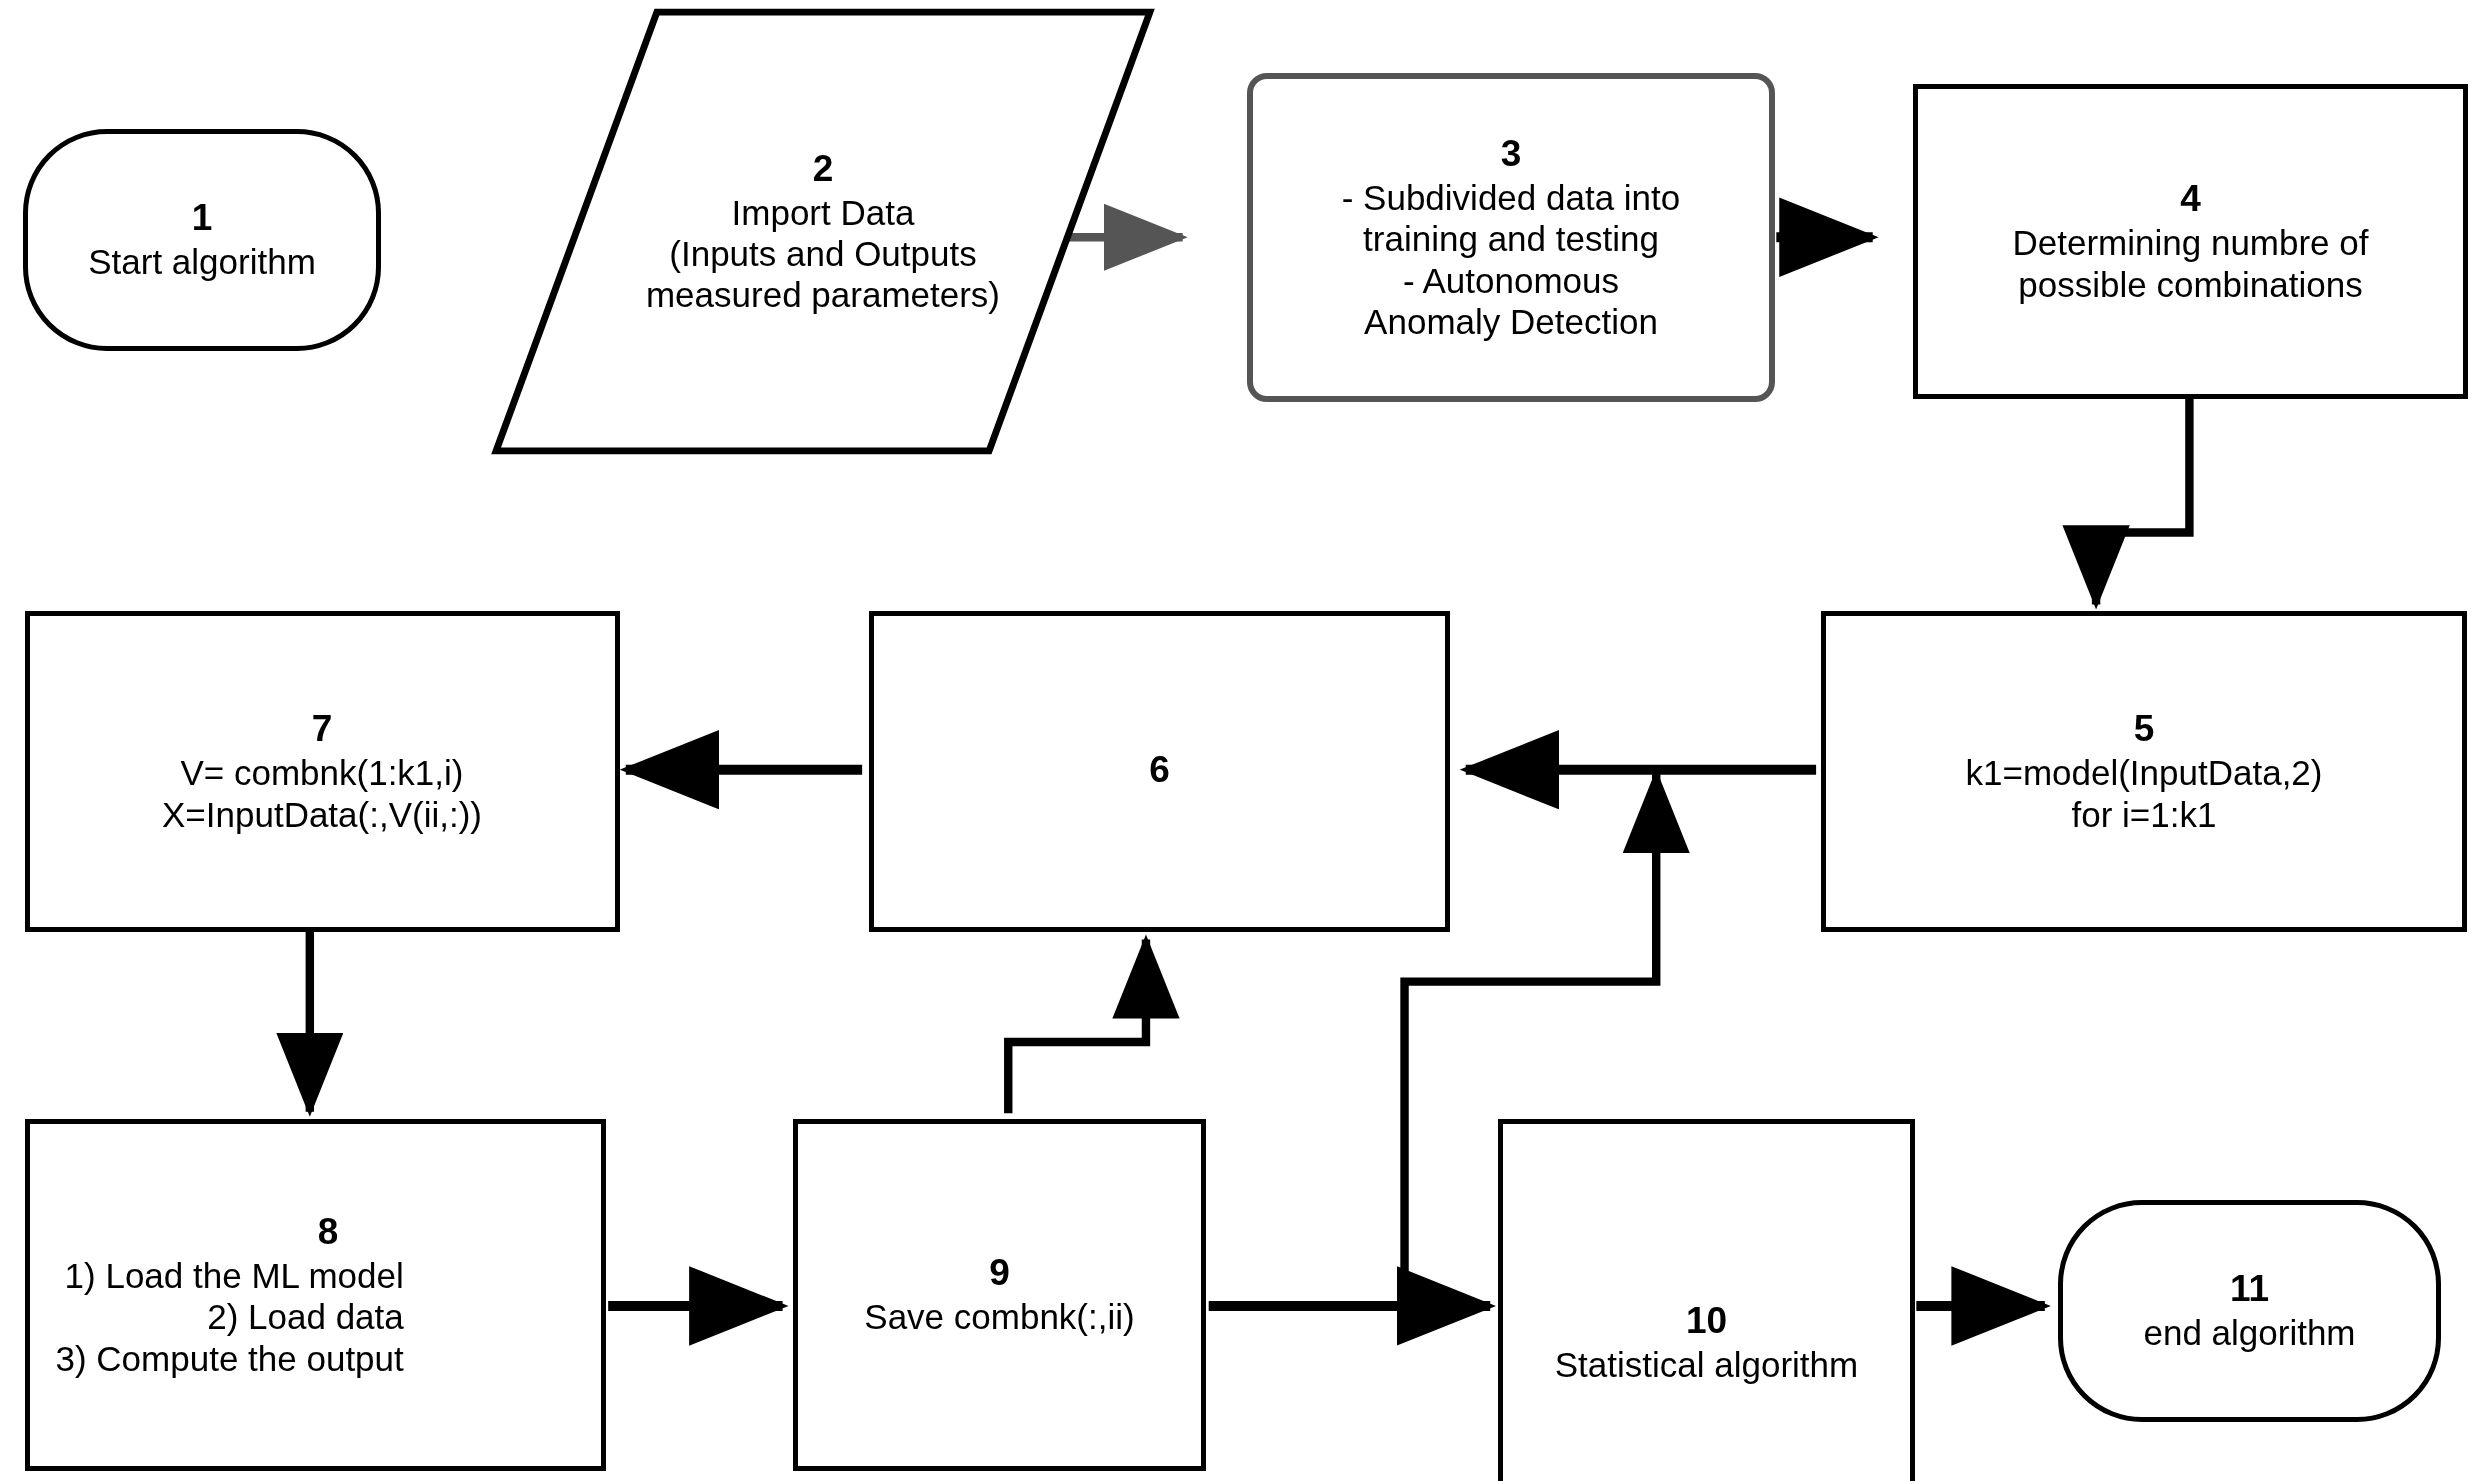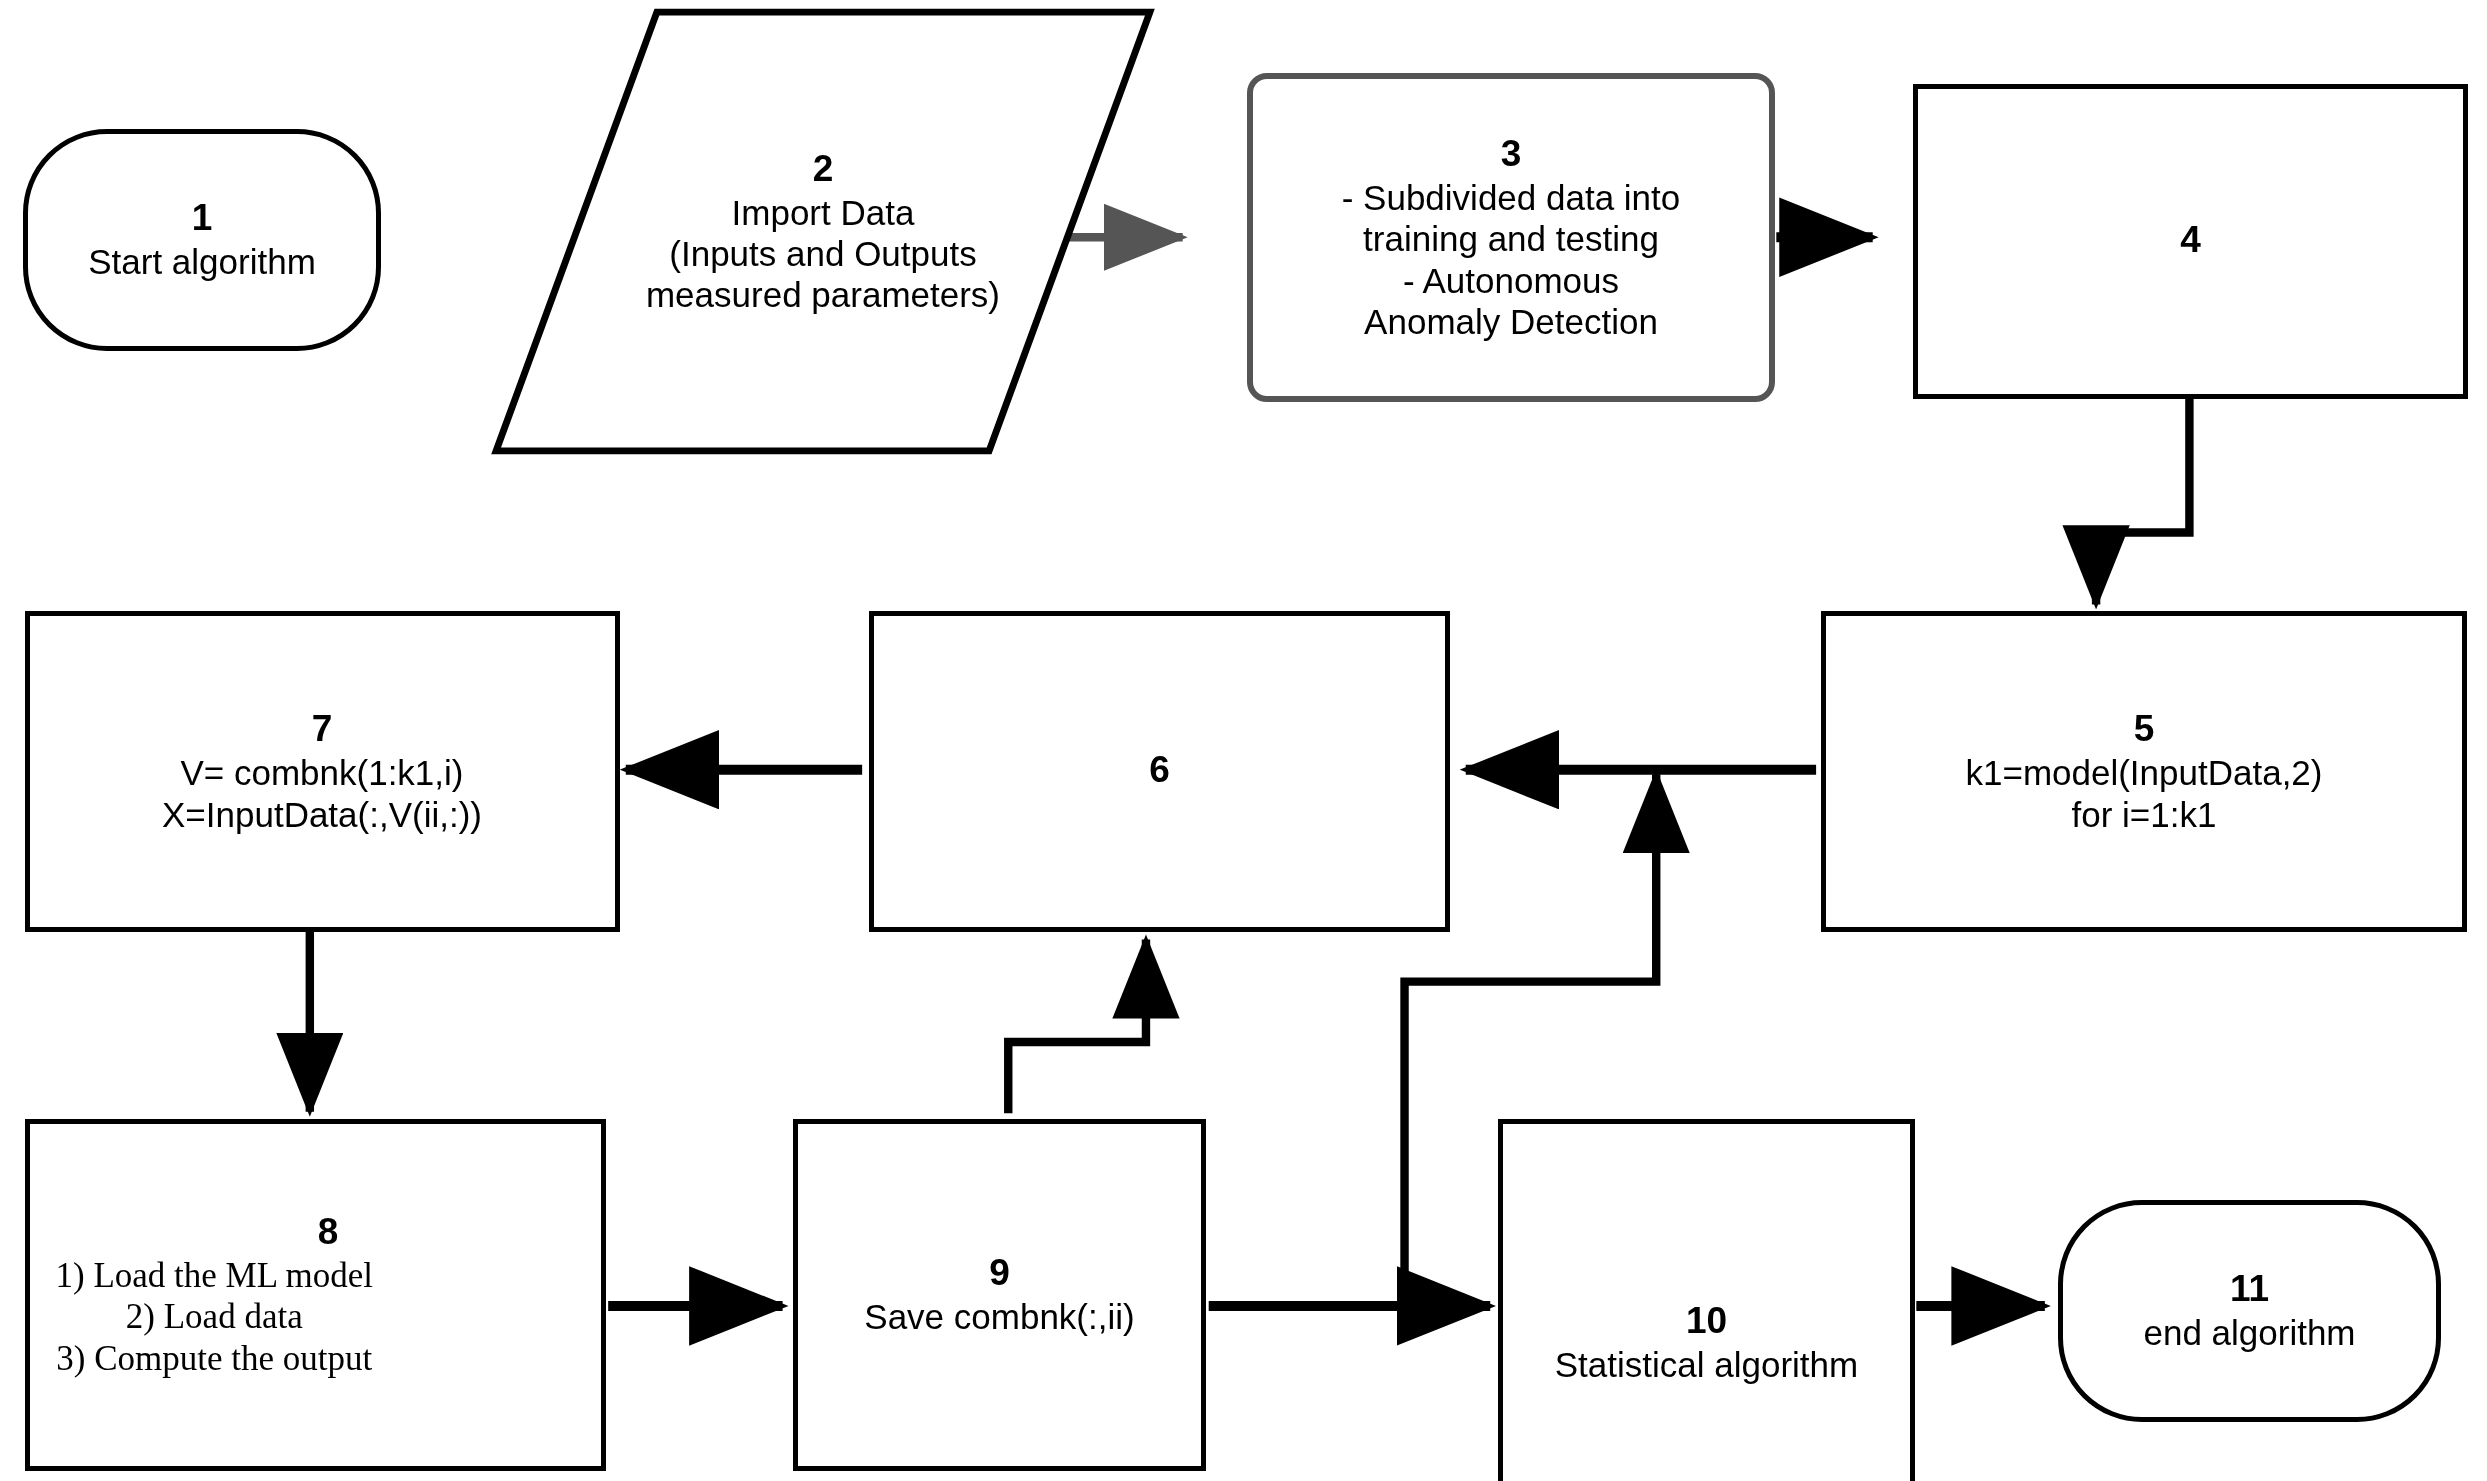--- a/index.html
+++ b/index.html
@@ -37,21 +37,21 @@
     border:none;background:transparent;
   }
   .para-shape{
     position:absolute;left:0;top:0;width:100%;height:100%;
   }
   .para-txt{
     position:relative;z-index:2;
     display:flex;flex-direction:column;align-items:center;justify-content:center;
     width:100%;height:100%;
   }
-  .left-align .body{text-align:center;white-space:pre-line;font-family:Liberation Serif, serif;}
+  .left-align .body{text-align:right;white-space:pre-line;}
   .left-align{align-items:flex-start;padding-left:26px;}
   .left-align .num{align-self:center;margin-left:auto;margin-right:auto;}
 </style>
 </head>
 <body>
 
 <div id="canvas">
 
   <svg id="wires" viewBox="0 0 3251 1937">
     <defs>
@@ -111,20 +111,22 @@
   <div class="node rounded" style="left:1247px;top:73px;width:528px;height:329px;">
     <div class="num">3</div>
     <div class="body">- Subdivided data into
 training and testing
 - Autonomous
 Anomaly Detection</div>
   </div>
 
   <div class="node rect" style="left:1913px;top:84px;width:555px;height:315px;">
     <div class="num">4</div>
+    <div class="body">Determining numbre of
+possible combinations</div>
   </div>
 
   <div class="node rect" style="left:1821px;top:611px;width:646px;height:321px;">
     <div class="num">5</div>
     <div class="body">k1=model(InputData,2)
 for i=1:k1</div>
   </div>
 
   <div class="node rect" style="left:869px;top:611px;width:581px;height:321px;">
     <div class="num">6</div>

